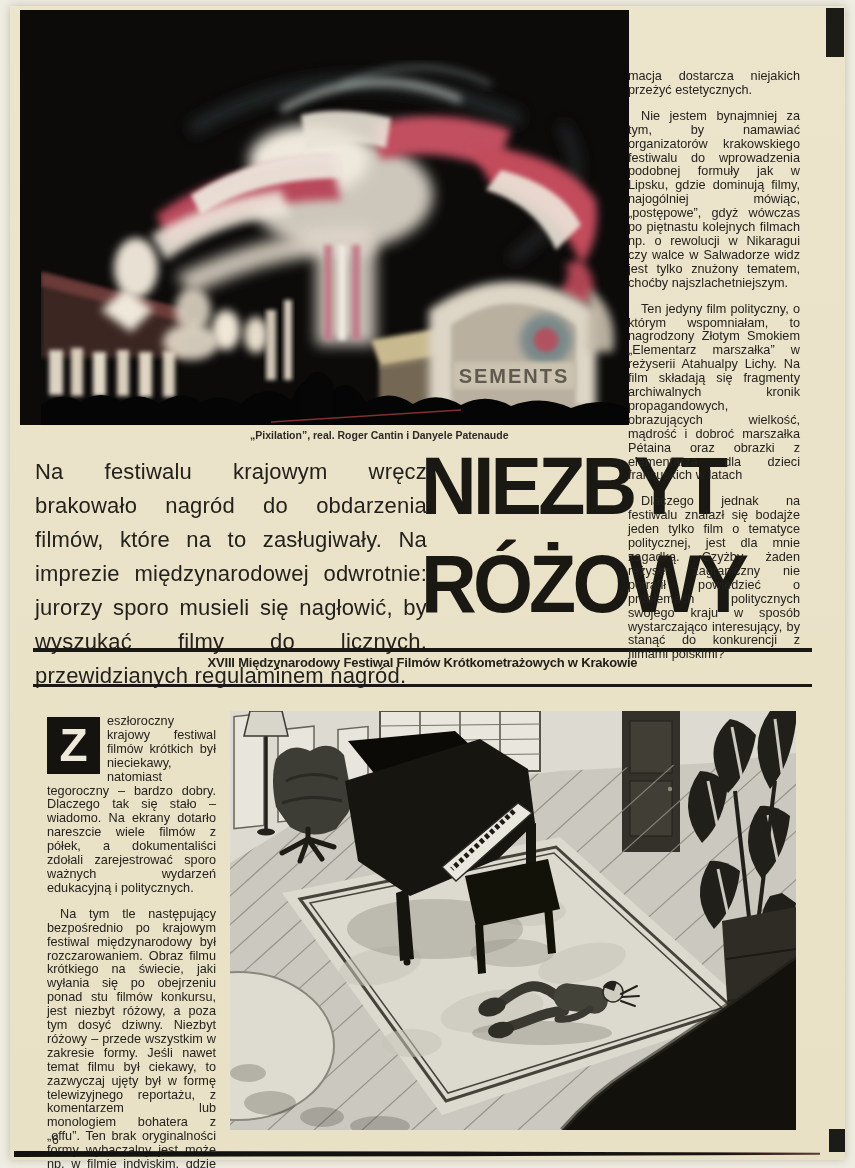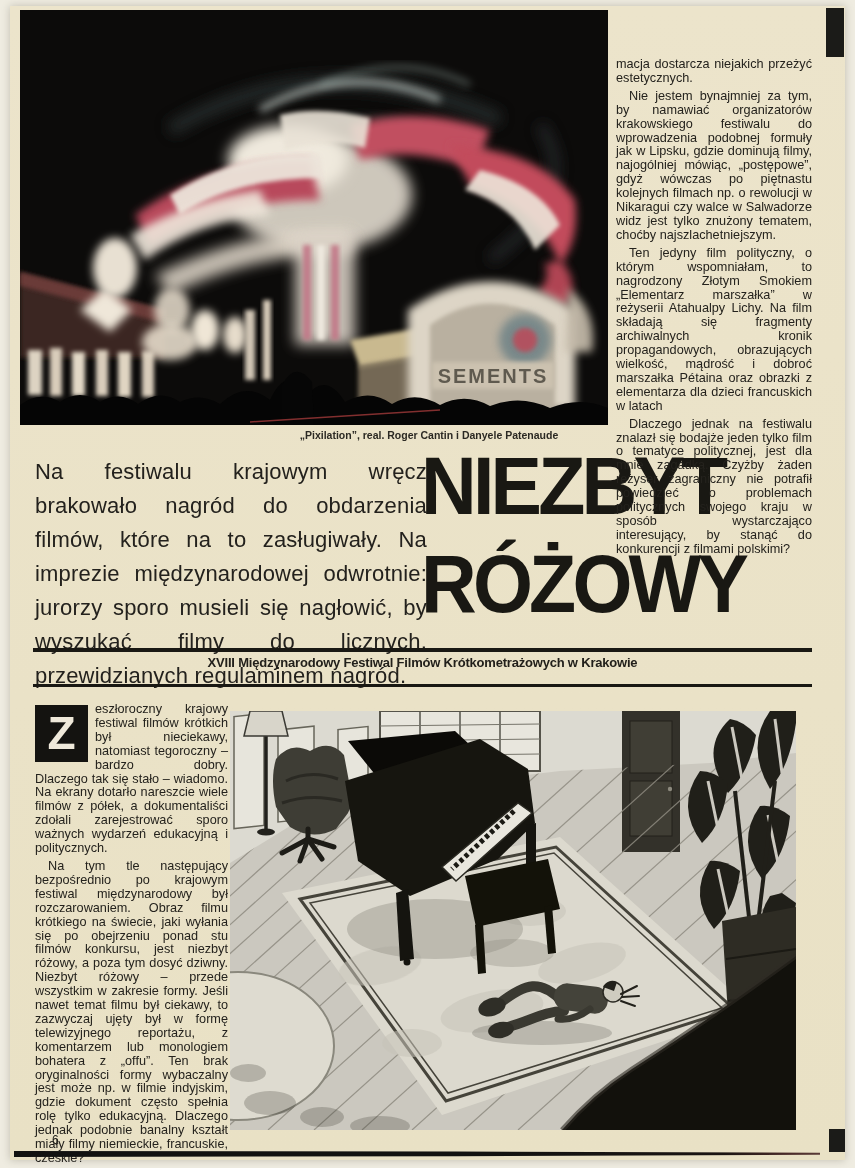--- a/index.html
+++ b/index.html
@@ -1,40 +1,40 @@
 <!DOCTYPE html>
 <html><head>
 <meta charset="utf-8">
 <style>
   html,body{margin:0;padding:0;background:#d8d4c6;}
   .stage{position:relative;width:855px;height:1168px;background:#efece1;overflow:hidden;
          font-family:"Liberation Sans",sans-serif;}
   .page{position:absolute;left:10px;top:6px;width:835px;height:1154px;
         background:linear-gradient(180deg,#ece4cb 0%,#eae2c7 60%,#e9e1c5 100%);
         box-shadow:0 0 8px rgba(60,50,30,.25);}
-  .photo{position:absolute;left:10px;top:4px;width:588px;height:415px;background:#0c0b0a;overflow:hidden;}
+  .photo{position:absolute;left:10px;top:4px;width:588px;height:415px;background:#0c0b0a;overflow:hidden;padding-left:21px;}
   .photo svg{display:block;width:100%;height:100%;}
   .corner-mark{position:absolute;background:#1b1b18;}
   .corner-mark.top{left:816px;top:2px;width:18px;height:49px;}
   .corner-mark.bottom{left:819px;top:1123px;width:16px;height:23px;}
-  .caption{position:absolute;font-size:10.5px;font-weight:bold;color:#2b2923;text-align:center;}
+  .caption{position:absolute;font-size:10.5px;font-weight:bold;color:#2b2923;text-align:left;}
   .cap1{left:240px;top:423px;width:358px;}
   .cap2{left:440px;top:684px;width:347px;}
   .lead{position:absolute;left:25px;top:449px;width:392px;font-size:22px;line-height:34px;
         color:#23211d;text-align:justify;letter-spacing:.2px;}
   .headline{position:absolute;left:411px;top:431px;width:400px;color:#191813;font-weight:bold;
             font-size:82px;line-height:98px;letter-spacing:-4px;transform:scaleX(.94);
             transform-origin:left top;white-space:nowrap;}
   .subtitle{position:absolute;left:23px;top:642px;width:779px;border-top:4px solid #191813;
             border-bottom:3px solid #191813;height:29px;text-align:center;color:#22201b;
             font-size:13px;font-weight:bold;letter-spacing:-.2px;padding-top:3px;}
   .col{position:absolute;font-size:12.7px;line-height:13.9px;color:#24221d;text-align:justify;}
   .leftcol{left:25px;top:697px;width:193px;}
   .rightcol{left:606px;top:52px;width:196px;}
-  .para{margin:0;}
+  .para{margin:12px;}
   .para.indent{text-indent:13px;margin-top:4px;}
   .dropcap{float:left;width:53px;height:57px;background:#141310;color:#efe9da;
            font-weight:bold;font-size:46px;line-height:57px;text-align:center;
            margin:2px 7px 2px 0;}
   .illustration{position:absolute;left:220px;top:705px;width:566px;height:419px;overflow:hidden;}
   .illustration svg{display:block;width:100%;height:100%;}
   .pagenum{position:absolute;left:42px;top:1127px;font-size:12px;color:#23221d;}
   .bottom-rule{position:absolute;left:4px;top:1145px;width:806px;height:6px;background:
      linear-gradient(to right,#121210 0%,#121210 60%,#1a1412 88%,#4a2a28 96%,#5a3c38 100%);
      clip-path:polygon(0 0,55% 10%,100% 30%,100% 62%,55% 88%,0 100%);}

